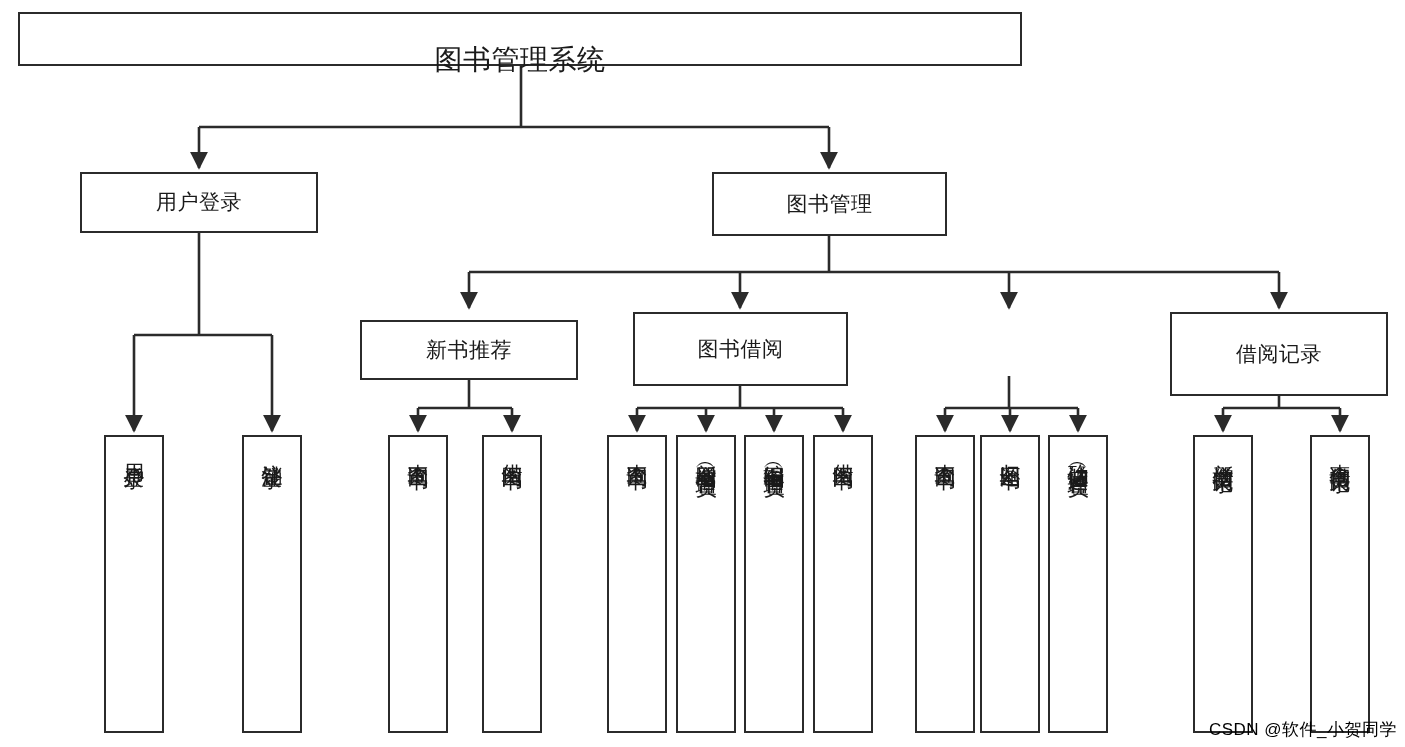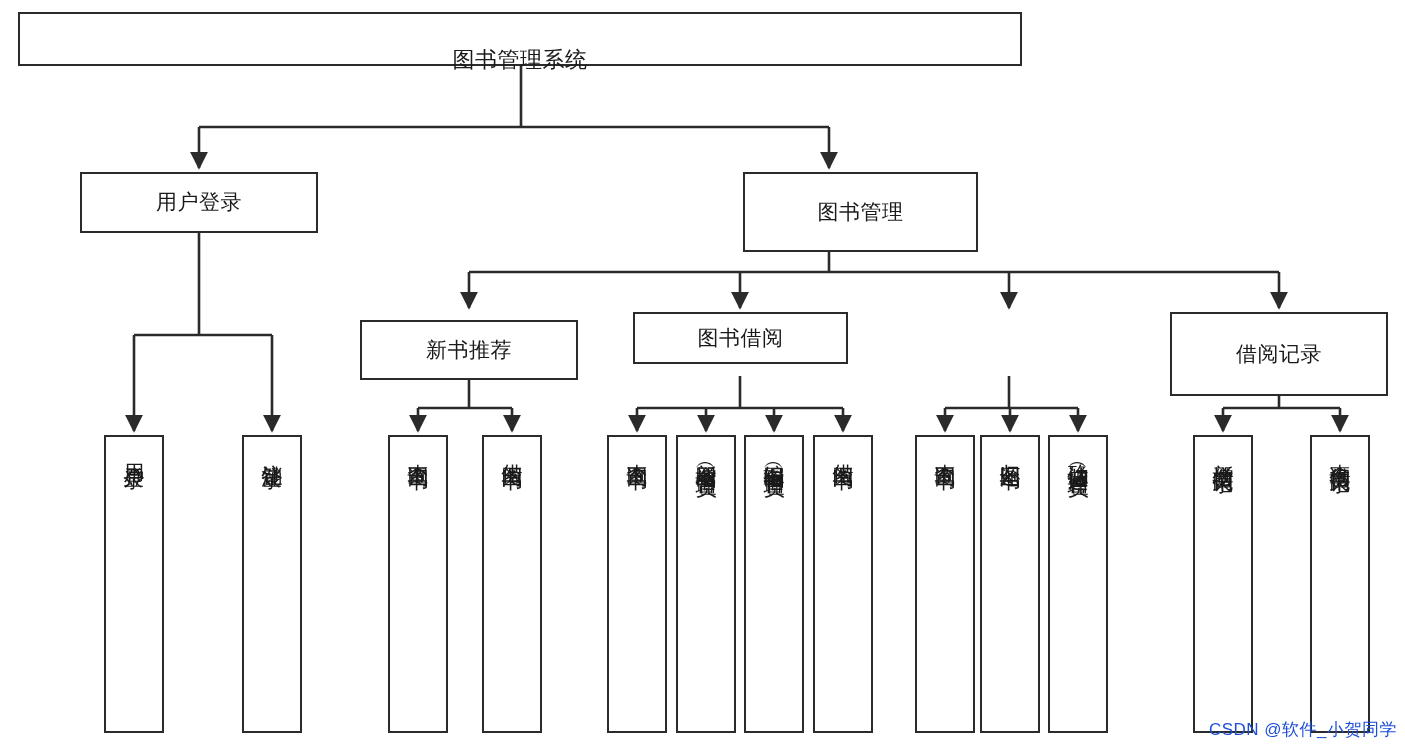--- a/index.html
+++ b/index.html
@@ -40,41 +40,41 @@
     display: block;
     text-align: center;
     line-height: 1.18;
     letter-spacing: 0.5px;
   }
   
   .node.horiz .label {
     writing-mode: horizontal-tb;
     font-size: 21px;
   }
-  .node.root .label { font-size: 22px; margin-top: 41px; }
+  .node.root .label { font-size: 28px; margin-top: 41px; }
   
   .node.vert {
     align-items: flex-start;
     justify-content: center;
     padding-top: 10px;
   }
   .node.vert .label {
     writing-mode: vertical-rl;
     text-orientation: upright;
     font-size: 21px;
     line-height: 1.05;
     letter-spacing: 2px;
     white-space: nowrap;
   }
   .watermark {
     position: absolute;
     right: 8px;
     bottom: 6px;
     font-size: 17px;
-    color: #1d4ed8;
+    color: #000000;
     white-space: nowrap;
     letter-spacing: 0.5px;
   }
 </style>
 </head>
 <body>
 
 <div id="canvas">
 
   <svg class="edges" viewBox="0 0 1405 747" xmlns="http://www.w3.org/2000/svg">
@@ -127,28 +127,28 @@
     </g>
   </svg>
 
   <div class="node horiz root" style="left:18px; top:12px; width:1004px; height:54px;">
     <span class="label">图书管理系统</span>
   </div>
 
   <div class="node horiz" style="left:80px; top:172px; width:238px; height:61px;">
     <span class="label">用户登录</span>
   </div>
-  <div class="node horiz" style="left:712px; top:172px; width:235px; height:80px;margin-left:31px;">
+  <div class="node horiz" style="left:712px; top:172px; width:235px; height:64px;">
     <span class="label">图书管理</span>
   </div>
 
   <div class="node horiz" style="left:360px; top:320px; width:218px; height:60px;">
     <span class="label">新书推荐</span>
   </div>
-  <div class="node horiz" style="left:633px; top:312px; width:215px; height:52px;">
+  <div class="node horiz" style="left:633px; top:312px; width:215px; height:74px;">
     <span class="label">图书借阅</span>
   </div>
   <div class="node horiz" style="left:1170px; top:312px; width:218px; height:84px;">
     <span class="label">借阅记录</span>
   </div>
 
   <div class="node vert" style="left:104px; top:435px; width:60px; height:298px;">
     <span class="label">用户登录</span>
   </div>
   <div class="node vert" style="left:242px; top:435px; width:60px; height:298px;">

